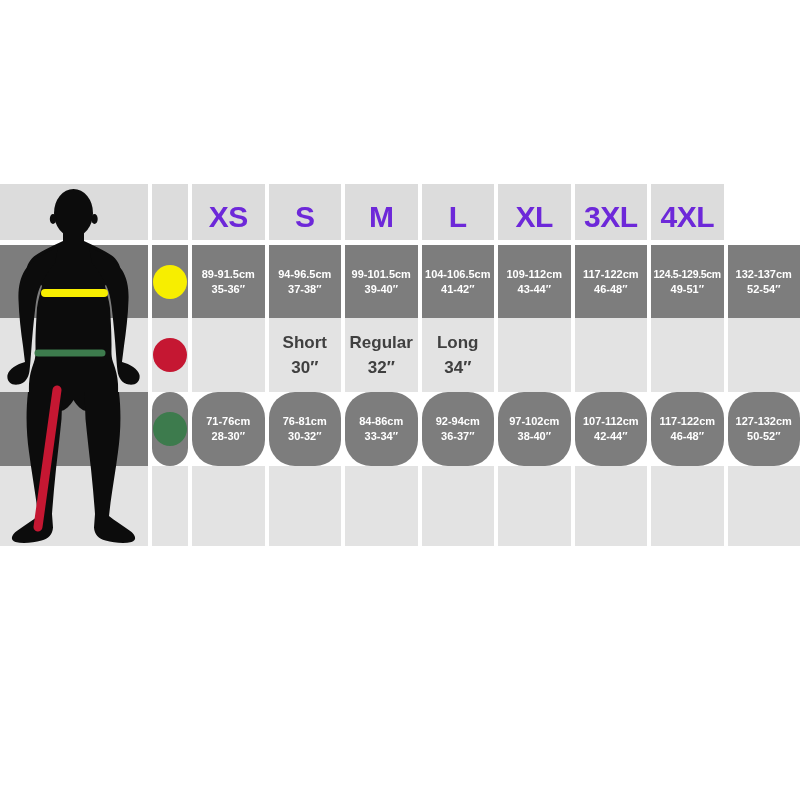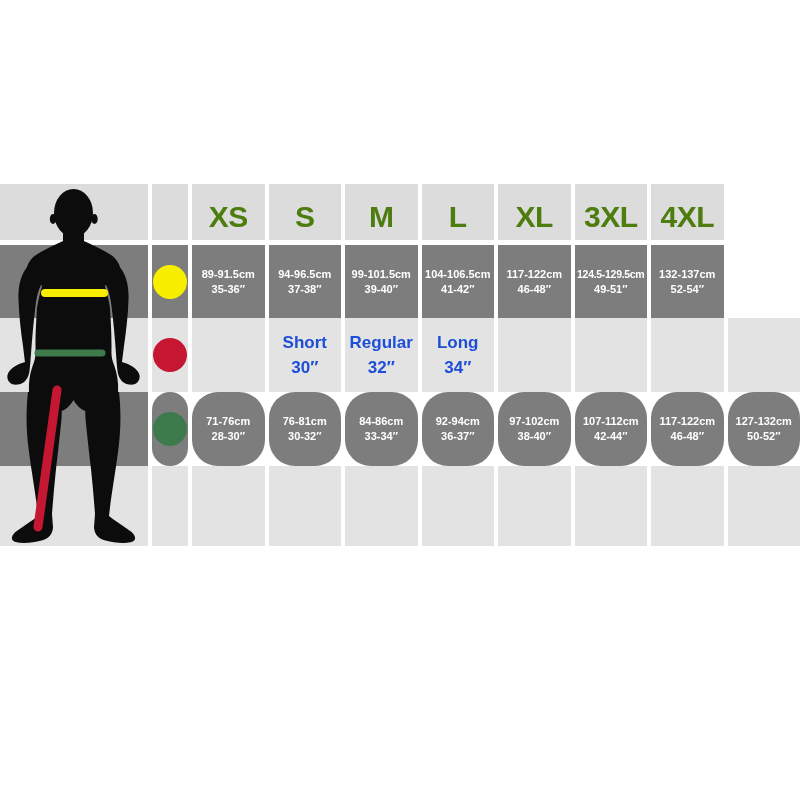--- a/index.html
+++ b/index.html
@@ -10,24 +10,24 @@
               grid-template-columns:148px 36px repeat(8,1fr);
               grid-template-rows:56px 5px 73px 74px 74px 80px;
               column-gap:4px;background:#ffffff;}
   .cell{display:flex;flex-direction:column;align-items:center;justify-content:center;
         text-align:center;overflow:hidden;}
   .rh{grid-row:1;background:#dcdcdc;}
   .r1{grid-row:3;background:#7d7d7d;}
   .r2{grid-row:4;background:#e3e3e3;}
   .r3{grid-row:5;background:#7d7d7d;border-radius:26px;}
   .r4{grid-row:6;background:#e3e3e3;}
-  .head{justify-content:flex-end;padding-bottom:6px;font-weight:700;font-size:30px;color:#4d7c0f;letter-spacing:-0.5px;}
+  .head{justify-content:flex-end;padding-bottom:6px;font-weight:700;font-size:30px;color:#6d28d9;letter-spacing:-0.5px;}
   .meas{font-weight:700;font-size:11px;line-height:15px;color:#ffffff;white-space:nowrap;}
   .meas.tight{font-size:10.5px;letter-spacing:-0.3px;text-align:right;}
-  .fit{font-weight:700;font-size:17px;line-height:25px;color:#1d4ed8;white-space:nowrap;}
+  .fit{font-weight:700;font-size:17px;line-height:25px;color:#404040;white-space:nowrap;}
   .dot{width:34px;height:34px;border-radius:50%;}
   .dot.yellow{background:#f7ee00;}
   .dot.red{background:#c51732;}
   .dot.green{background:#3d7b4d;}
   .figure-cell{grid-column:1;grid-row:1/7;position:relative;}
   .fig-bg{position:absolute;inset:0;display:flex;flex-direction:column;}
   .fig-bg .b1{height:56px;background:#dcdcdc;}
   .fig-bg .b2{height:5px;background:#ffffff;}
   .fig-bg .b3{height:73px;background:#7d7d7d;}
   .fig-bg .b4{height:74px;background:#e3e3e3;}
@@ -103,20 +103,24 @@
       </div>
     <div class="cell r1">
         <span class="meas">99-101.5cm</span>
         <span class="meas">39-40″</span>
       </div>
     <div class="cell r1">
         <span class="meas">104-106.5cm</span>
         <span class="meas">41-42″</span>
       </div>
     <div class="cell r1">
+        <span class="meas">109-112cm</span>
+        <span class="meas">43-44″</span>
+      </div>
+    <div class="cell r1">
         <span class="meas">117-122cm</span>
         <span class="meas">46-48″</span>
       </div>
     <div class="cell r1">
         <span class="meas tight">124.5-129.5cm</span>
         <span class="meas">49-51″</span>
       </div>
     <div class="cell r1">
         <span class="meas">132-137cm</span>
         <span class="meas">52-54″</span>

